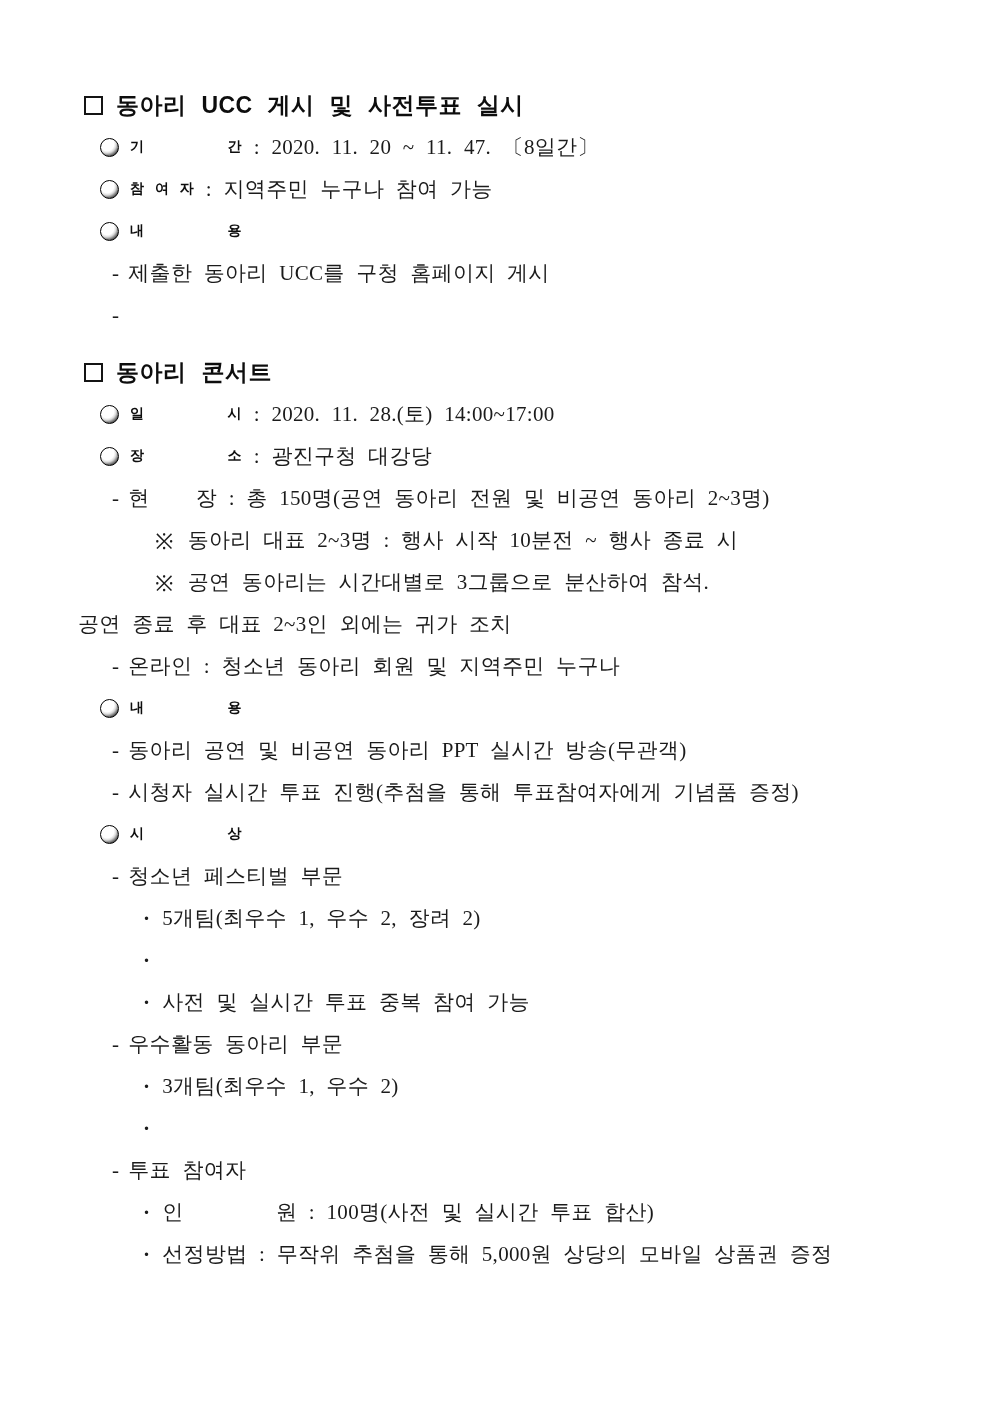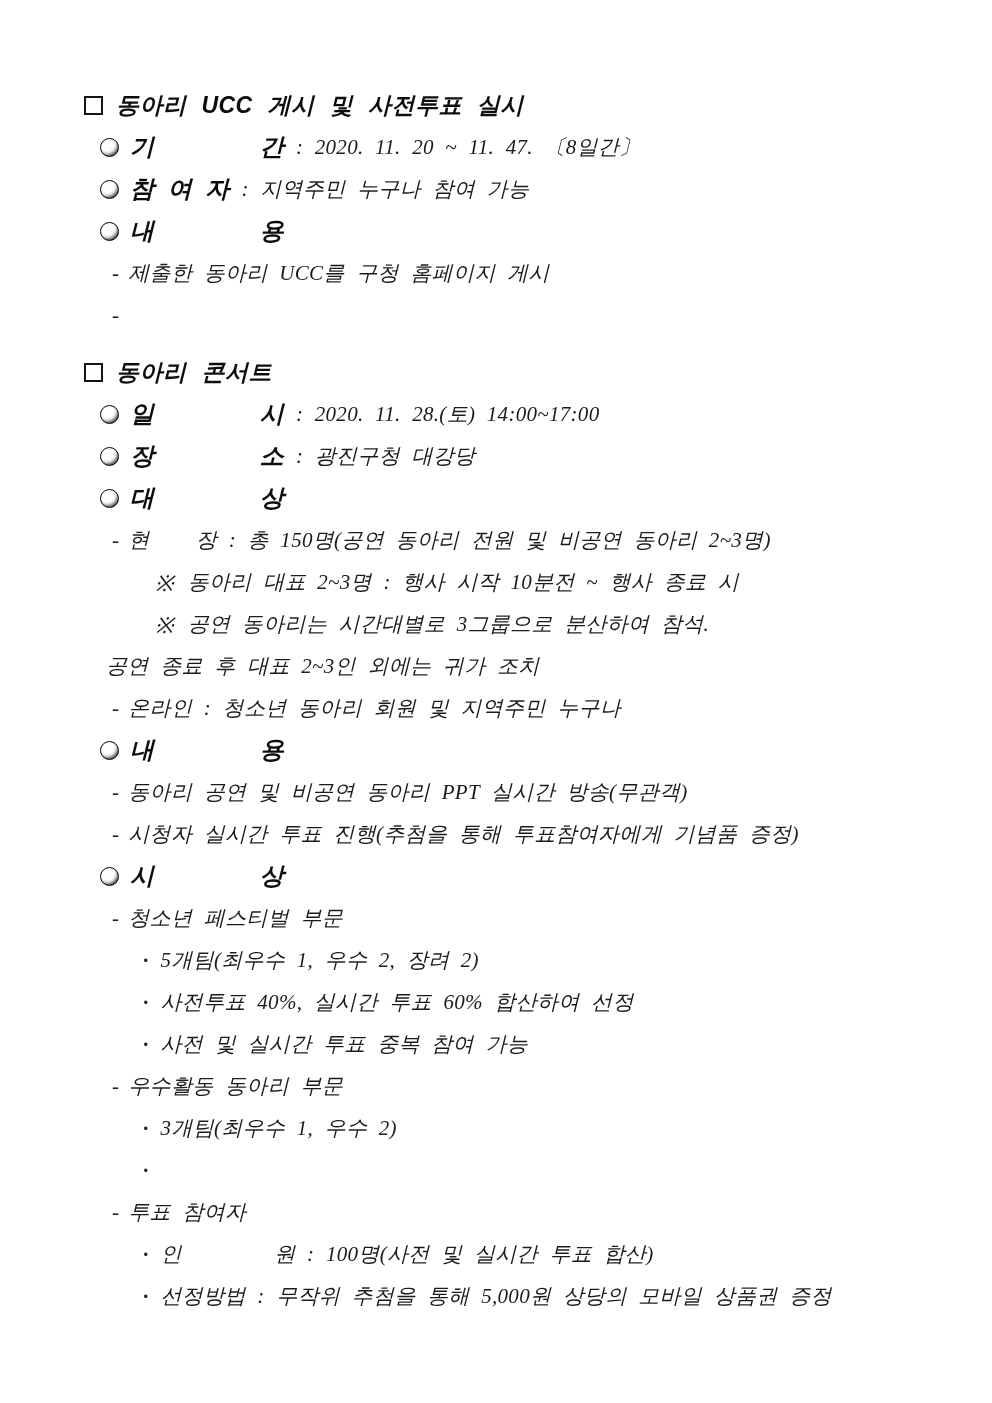--- a/index.html
+++ b/index.html
@@ -16,29 +16,28 @@
     font-family:"Liberation Serif","DejaVu Serif",serif;
     font-size:21px;
   }
   .line {
     display:flex;
     align-items:center;
     height:42px;
     white-space:pre;
     word-spacing:6px;
     letter-spacing:0.3px;
-    font-style:italic;
   }
   .line span { white-space:pre; }
   
   .heading     { padding-left:84px; }
   .item-circle { padding-left:100px; }
   .item-dash   { padding-left:112px; }
   .item-note   { padding-left:155px; }
-  .item-cont   { padding-left:106px; }
+  .item-cont   { padding-left:78px; }
   .item-dot    { padding-left:143px; }
 
   .heading {
     font-family:"Liberation Sans","DejaVu Sans",sans-serif;
     font-weight:700;
     font-size:23px;
     color:#0d0d0d;
     word-spacing:8px;
     letter-spacing:0.5px;
   }
@@ -60,53 +59,52 @@
     margin-right:11px;
     margin-top:1px;
   }
   .item-dash .glyph { margin-right:9px; }
   .item-note .glyph { margin-right:14px; font-size:22px; }
   .item-dot  .glyph { margin-right:12px; font-weight:700; }
 
   .bold-label {
     font-family:"Liberation Sans","DejaVu Sans",sans-serif;
     font-weight:700;
-    font-size:24px;
+    font-size:14px;
     color:#0d0d0d;
     letter-spacing:0.5px;
   }
   .sep-text, .value-text, .item-text { color:#1b1b1b; }
 </style>
 </head>
 <body>
 
 <div class="page">
   <div id="doc">
       <div class="line heading"><span class="marker square"></span><span class="heading-text">동아리 UCC 게시 및 사전투표 실시</span></div>
       <div class="line item-circle"><span class="marker sphere"></span><span class="bold-label">기        간</span><span class="sep-text"> : </span><span class="value-text">2020. 11. 20 ~ 11. 47. 〔8일간〕</span></div>
       <div class="line item-circle"><span class="marker sphere"></span><span class="bold-label">참 여 자</span><span class="sep-text"> : </span><span class="value-text">지역주민 누구나 참여 가능</span></div>
       <div class="line item-circle"><span class="marker sphere"></span><span class="bold-label">내        용</span></div>
       <div class="line item-dash"><span class="marker glyph">-</span><span class="item-text">제출한 동아리 UCC를 구청 홈페이지 게시</span></div>
       <div class="line item-dash"><span class="marker glyph">-</span></div>
       <div class="line heading section-gap"><span class="marker square"></span><span class="heading-text">동아리 콘서트</span></div>
       <div class="line item-circle"><span class="marker sphere"></span><span class="bold-label">일        시</span><span class="sep-text"> : </span><span class="value-text">2020. 11. 28.(토) 14:00~17:00</span></div>
       <div class="line item-circle"><span class="marker sphere"></span><span class="bold-label">장        소</span><span class="sep-text"> : </span><span class="value-text">광진구청 대강당</span></div>
-      <div class="line item-circle"><span class="marker sphere"></span><span class="bold-label">대        상</span></div>
       <div class="line item-dash"><span class="marker glyph">-</span><span class="item-text">현    장 : 총 150명(공연 동아리 전원 및 비공연 동아리 2~3명)</span></div>
       <div class="line item-note"><span class="marker glyph">※</span><span class="item-text">동아리 대표 2~3명 : 행사 시작 10분전 ~ 행사 종료 시</span></div>
       <div class="line item-note"><span class="marker glyph">※</span><span class="item-text">공연 동아리는 시간대별로 3그룹으로 분산하여 참석.</span></div>
       <div class="line item-cont"><span class="item-text">공연 종료 후 대표 2~3인 외에는 귀가 조치</span></div>
       <div class="line item-dash"><span class="marker glyph">-</span><span class="item-text">온라인 : 청소년 동아리 회원 및 지역주민 누구나</span></div>
       <div class="line item-circle"><span class="marker sphere"></span><span class="bold-label">내        용</span></div>
       <div class="line item-dash"><span class="marker glyph">-</span><span class="item-text">동아리 공연 및 비공연 동아리 PPT 실시간 방송(무관객)</span></div>
       <div class="line item-dash"><span class="marker glyph">-</span><span class="item-text">시청자 실시간 투표 진행(추첨을 통해 투표참여자에게 기념품 증정)</span></div>
       <div class="line item-circle"><span class="marker sphere"></span><span class="bold-label">시        상</span></div>
       <div class="line item-dash"><span class="marker glyph">-</span><span class="item-text">청소년 페스티벌 부문</span></div>
       <div class="line item-dot"><span class="marker glyph">·</span><span class="item-text">5개팀(최우수 1, 우수 2, 장려 2)</span></div>
-      <div class="line item-dot"><span class="marker glyph">·</span><span class="item-text">사전투표 40%, 실시간 투표 60% 합산하여 선정</span></div>
+      <div class="line item-dot"><span class="marker glyph">·</span></div>
       <div class="line item-dot"><span class="marker glyph">·</span><span class="item-text">사전 및 실시간 투표 중복 참여 가능</span></div>
       <div class="line item-dash"><span class="marker glyph">-</span><span class="item-text">우수활동 동아리 부문</span></div>
       <div class="line item-dot"><span class="marker glyph">·</span><span class="item-text">3개팀(최우수 1, 우수 2)</span></div>
       <div class="line item-dot"><span class="marker glyph">·</span></div>
       <div class="line item-dash"><span class="marker glyph">-</span><span class="item-text">투표 참여자</span></div>
       <div class="line item-dot"><span class="marker glyph">·</span><span class="item-text">인        원 : 100명(사전 및 실시간 투표 합산)</span></div>
       <div class="line item-dot"><span class="marker glyph">·</span><span class="item-text">선정방법 : 무작위 추첨을 통해 5,000원 상당의 모바일 상품권 증정</span></div>
     </div>
 </div>
 

